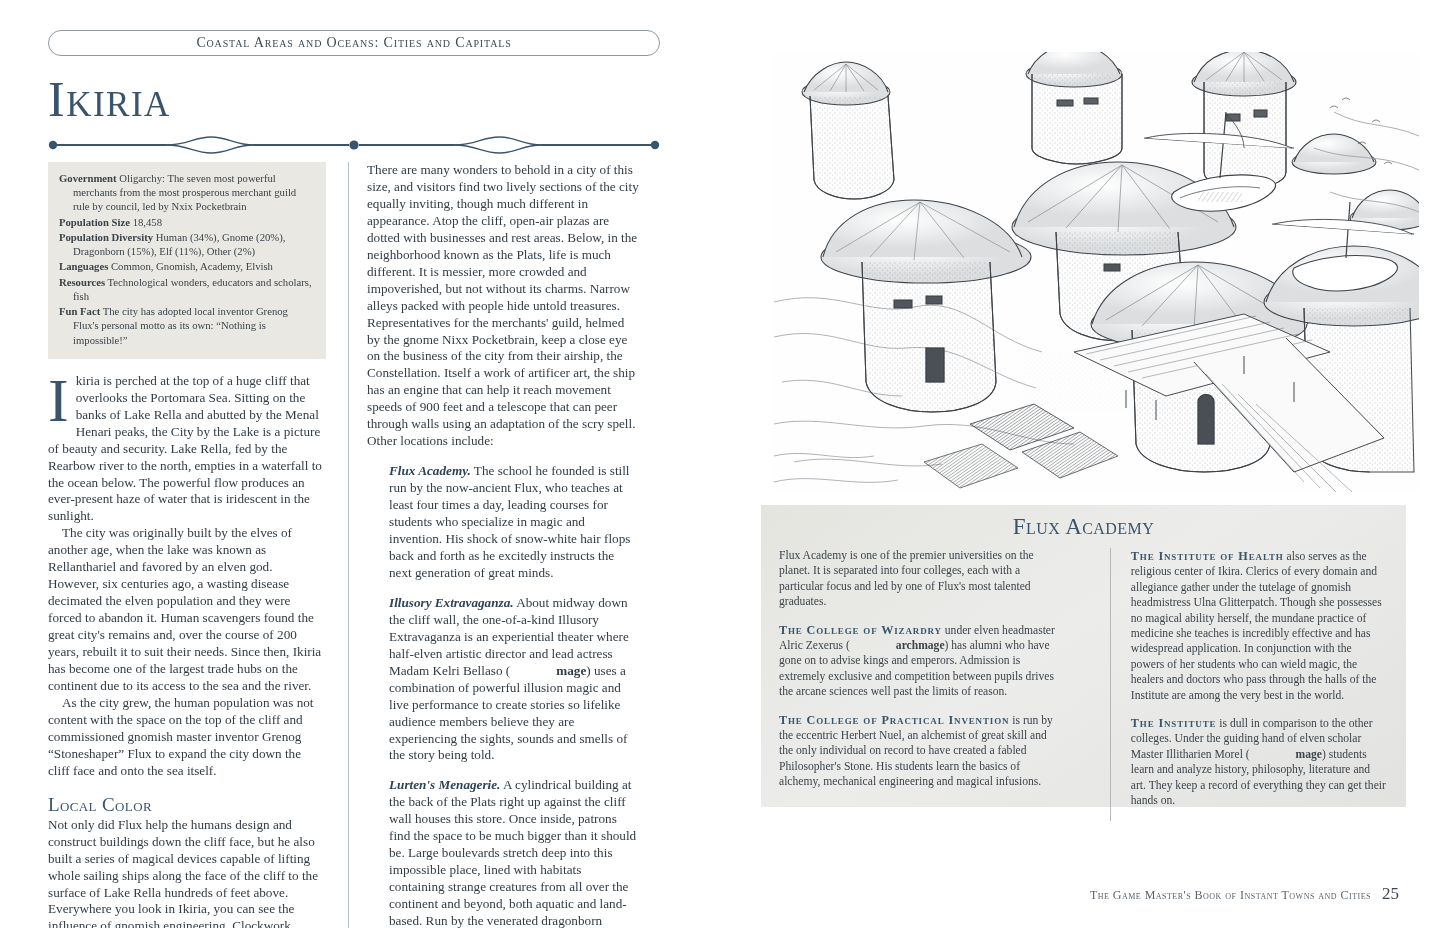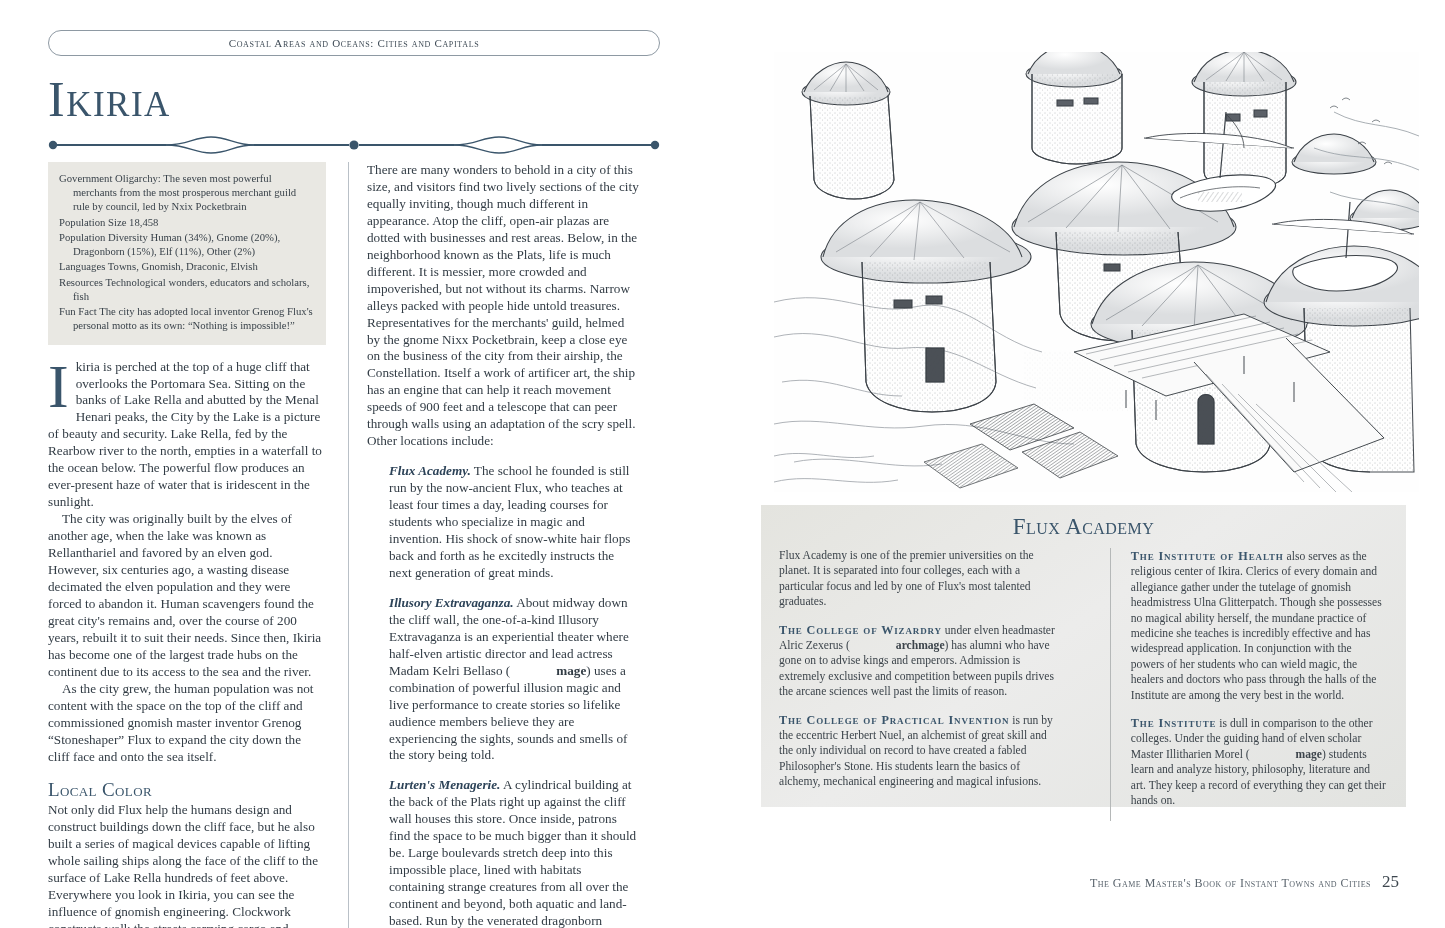--- a/index.html
+++ b/index.html
@@ -15,21 +15,21 @@
 
   
   .page-left { position:relative; width:722px; height:928px; padding:22px 28px 0 48px; }
 
   .running-head {
     height:26px; border:1px solid #8e99a3; border-radius:13px;
     display:flex; align-items:center; justify-content:center;
     margin:8px 0 0 0; width:612px;
   }
   .running-head span {
-    font-variant:small-caps; font-size:11px; letter-spacing:.06em;
+    font-variant:small-caps; font-size:14px; letter-spacing:.06em;
     color:#3e4a55;
   }
 
   .title {
     font-size:50px; font-variant:small-caps;
     color:#3a556b; letter-spacing:.03em; margin:18px 0 0 0;
     font-weight:400; line-height:1;
   }
 
   .rule-wrap { width:612px; height:22px; margin:10px 0 6px 0; }
@@ -37,21 +37,21 @@
   .cols { display:flex; width:612px; margin-top:4px; }
   .col { width:292px; }
   .col.left { padding-right:14px; }
   .col.right { padding-left:18px; border-left:1px solid #b9c0c7; margin-left:8px; }
 
   .infobox {
     background:#e9e8e3; padding:9px 11px 11px 11px;
     font-size:10.7px; line-height:1.33; color:#3a434b;
   }
   .infobox .row { margin:0 0 1px 0; text-indent:0; padding-left:14px; }
-  .infobox .row b { font-weight:normal; }
+  .infobox .row b { font-weight:bold; }
   .infobox .row { text-indent:-14px; }
 
   p.body {
     font-size:13.2px; line-height:1.285; margin:0; text-indent:14px;
     text-align:left; color:#323c45;
   }
   p.body.first { text-indent:0; }
   p.body + p.body { margin-top:0; }
 
   .dropcap-para { position:relative; min-height:62px; }
@@ -92,21 +92,21 @@
   .academy-cols { display:flex; padding:0 18px 0 18px;gap:40px; }
   .ac-col { width:296px; font-size:11.6px; line-height:1.33; color:#3c444b; }
   .ac-col.r { padding-left:20px; border-left:1px solid #b5b8b8; margin-left:14px; }
   .ac-col p { margin:0 0 12px 0; }
   .ac-head {
     font-variant:small-caps; font-weight:bold; color:#3a556b;
     letter-spacing:.07em; font-size:12.2px;
   }
 
   .footer {
-    position:absolute; right:46px; bottom:36px;
+    position:absolute; right:46px; bottom:24px;
     display:flex; align-items:baseline; gap:11px;
   }
   .footer .ftxt {
     font-variant:small-caps; font-size:12px; letter-spacing:.04em; color:#5a646d;
   }
   .footer .pnum { font-size:17px; font-weight:normal; color:#3d474f; }
 </style>
 </head>
 <body>
 
@@ -148,21 +148,21 @@
           <div class="row">
             <b>Population Size</b>
             <span>18,458</span>
           </div>
           <div class="row">
             <b>Population Diversity</b>
             <span>Human (34%), Gnome (20%), Dragonborn (15%), Elf (11%), Other (2%)</span>
           </div>
           <div class="row">
             <b>Languages</b>
-            <span>Towns, Gnomish, Draconic, Elvish</span>
+            <span>Common, Gnomish, Academy, Elvish</span>
           </div>
           <div class="row">
             <b>Resources</b>
             <span>Technological wonders, educators and scholars, fish</span>
           </div>
           <div class="row">
             <b>Fun Fact</b>
             <span>The city has adopted local inventor Grenog Flux's personal motto as its own: “Nothing is impossible!”</span>
           </div>
         </div>

